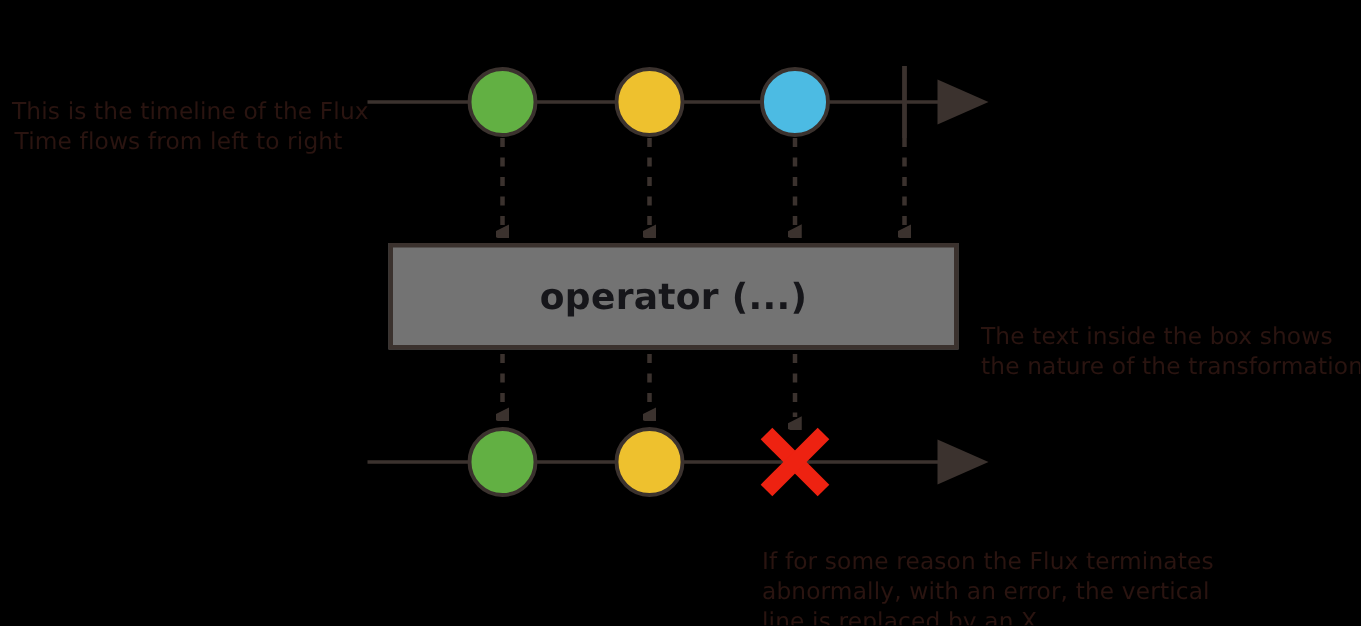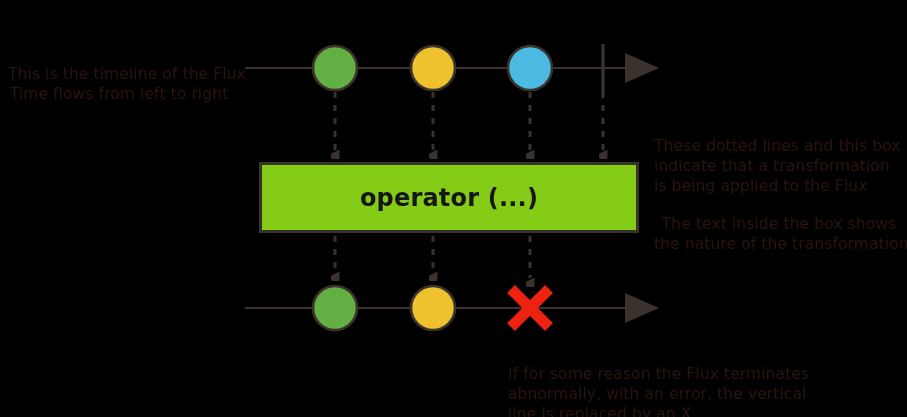--- a/index.html
+++ b/index.html
@@ -37,21 +37,21 @@
     width: 907px;
     height: 417px;
   }
 
   .opbox {
     position: absolute;
     left: 259px;
     top: 162px;
     width: 380px;
     height: 71px;
-    background: #84cc16;
+    background: #737373;
     border: 3px solid #3b322e;
     box-sizing: border-box;
     display: flex;
     align-items: center;
     justify-content: center;
   }
   .opbox-label {
     color: #16161a;
     font-family: "DejaVu Sans", sans-serif;
     font-size: 24px;
@@ -115,25 +115,22 @@
 
   <div class="opbox">
     <span class="opbox-label">operator (...)</span>
   </div>
 
   <div class="ann center" style="left:8px; top:45px; width:222px;margin-top:19px;">This is the timeline of the Flux
 Time flows from left to right</div>
 
 
 
-  <div class="ann left" style="left:654px; top:136px; width:248px;">These dotted lines and this box
-indicate that a transformation
-is being applied to the Flux</div>
 
-  <div class="ann left" style="left:654px; top:214px; width:250px;text-align:center;">The text inside the box shows
+  <div class="ann left" style="left:654px; top:214px; width:250px;">The text inside the box shows
 the nature of the transformation</div>
 
 
   <div class="ann left" style="left:508px; top:348px; width:390px;margin-top:16px;">If for some reason the Flux terminates
 abnormally, with an error, the vertical
 line is replaced by an X</div>
 
 </div>
 
 </body></html>

